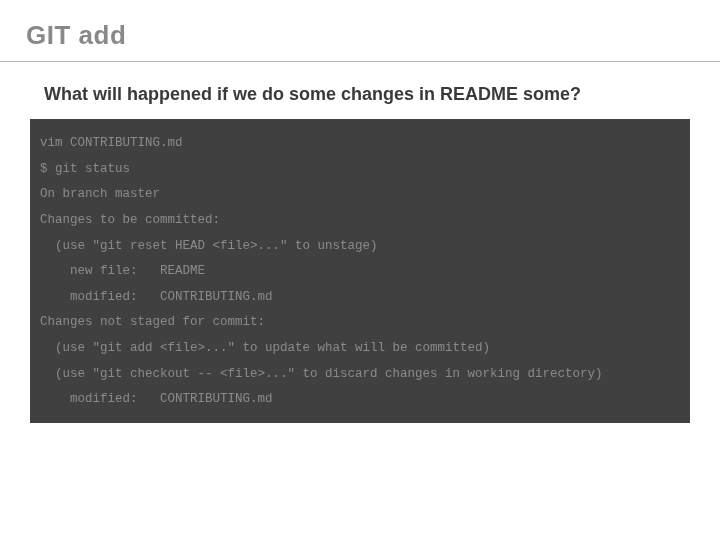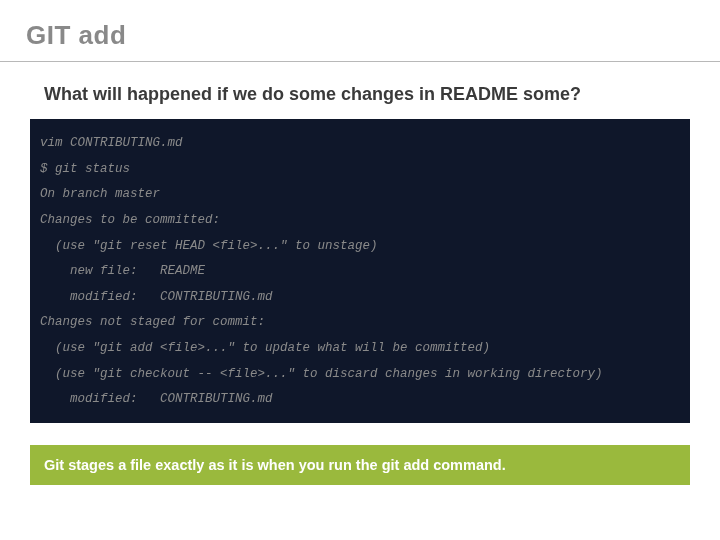--- a/index.html
+++ b/index.html
@@ -26,30 +26,29 @@
     margin: 0 -26px 22px -26px;
   }
   .subtitle {
     font-size: 18px;
     font-weight: bold;
     color: #3a3a3a;
     margin-left: 18px;
     margin-bottom: 14px;
   }
   .codebox {
-    background: #0f172a;
+    background: #404040;
     margin: 0 4px 0 4px;
     padding: 12px 12px 10px 10px;
     font-family: "Courier New", Courier, monospace;
     font-size: 12.5px;
     line-height: 2.05;
     color: #8a8a8a;
     white-space: pre;
     overflow: hidden;
-    font-style: italic;
   }
   .callout {
     background: #9ab93d;
     color: #ffffff;
     font-weight: bold;
     font-size: 14.5px;
     padding: 12px 14px;
     margin: 22px 4px 0 4px;
   }
 </style>
@@ -64,14 +63,13 @@
 $ git status
 On branch master
 Changes to be committed:
   (use "git reset HEAD &lt;file&gt;..." to unstage)
     new file:   README
     modified:   CONTRIBUTING.md
 Changes not staged for commit:
   (use "git add &lt;file&gt;..." to update what will be committed)
   (use "git checkout -- &lt;file&gt;..." to discard changes in working directory)
     modified:   CONTRIBUTING.md</div>
-  <div class="callout">Git stages a file exactly as it is when you run the git add command.</div>
 </div>
 
 </body></html>

